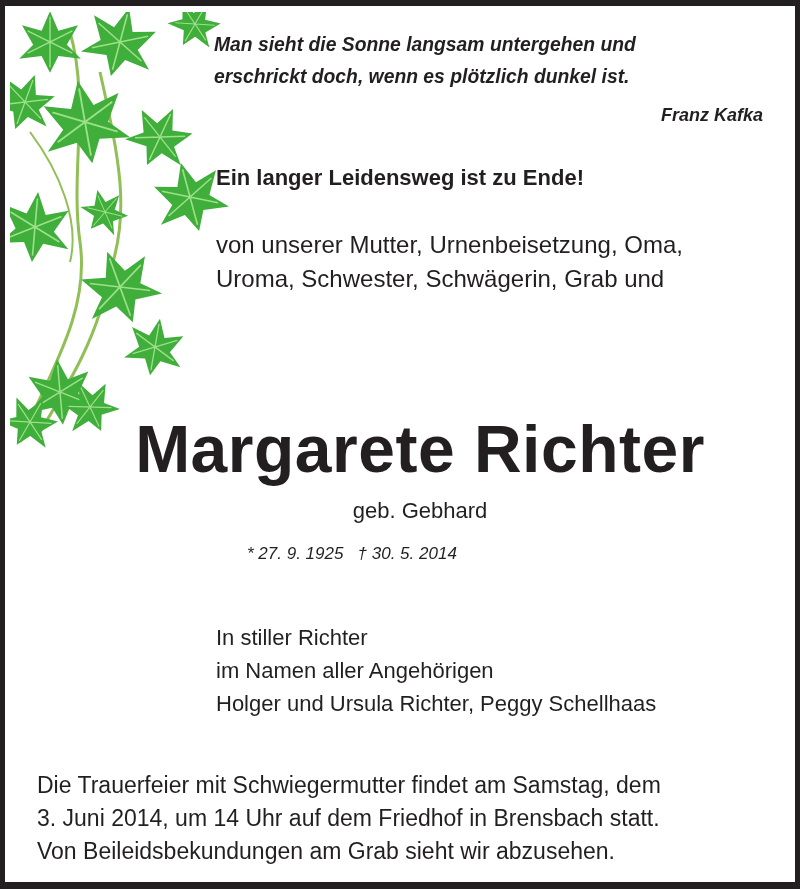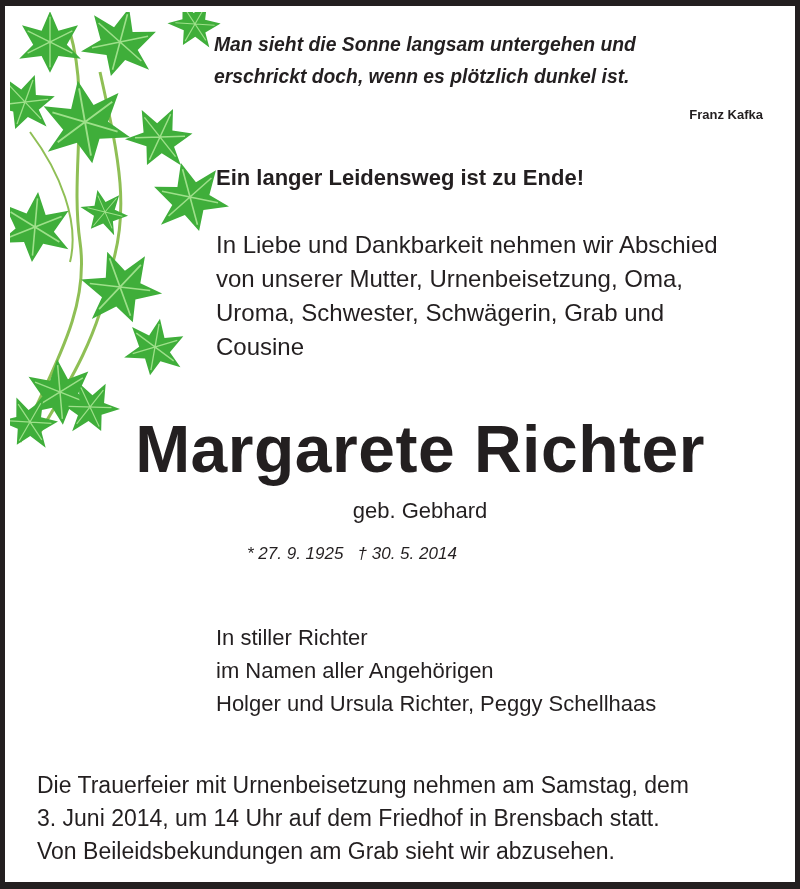--- a/index.html
+++ b/index.html
@@ -6,22 +6,22 @@
     body { width:800px; height:889px; position:relative; overflow:hidden;
            font-family:"Liberation Sans", sans-serif; color:#231f20; }
     .frame { position:absolute; left:0; top:0; width:800px; height:889px;
              box-sizing:border-box; border:5px solid #231f20;
              border-top-width:6px; border-bottom-width:7px; background:#fff; }
     .ivy { position:absolute; left:5px; top:6px; width:230px; height:440px; }
     .quote { position:absolute; left:209px; top:22px; width:560px;
              font-style:italic; font-weight:bold; font-size:21px; line-height:32px;
              transform:scaleX(0.92); transform-origin:left top; }
     .quote-line { display:block; white-space:nowrap; }
-    .author { position:absolute; right:32px; top:95px; font-weight:bold;
-              font-size:13px; line-height:28px; }
+    .author { position:absolute; right:32px; top:95px; font-style:italic; font-weight:bold;
+              font-size:18px; line-height:28px; }
     .headline { position:absolute; left:211px; top:158px; font-weight:bold; font-size:22px;
                 line-height:28px; white-space:nowrap; }
     .intro { position:absolute; left:211px; top:222px; font-size:24px; line-height:34px;
              white-space:nowrap; }
     .intro span { display:block; }
     .name { position:absolute; left:0; width:800px; top:400px; text-align:center;
             font-weight:bold; font-size:66px; line-height:86px; letter-spacing:0.5px;
             padding-left:30px; box-sizing:border-box; }
     .born-name { position:absolute; left:0; width:800px; top:490px; text-align:center;
                  font-size:22px; line-height:30px; padding-left:30px; box-sizing:border-box; }
@@ -67,34 +67,32 @@
 
   <div class="quote">
     <span class="quote-line">Man sieht die Sonne langsam untergehen und</span>
     <span class="quote-line">erschrickt doch, wenn es plötzlich dunkel ist.</span>
   </div>
   <div class="author">Franz Kafka</div>
 
   <div class="headline">Ein langer Leidensweg ist zu Ende!</div>
 
   <div class="intro">
-    <span>In Liebe und Dankbarkeit nehmen wir Abschied</span>
     <span>von unserer Mutter, Urnenbeisetzung, Oma,</span>
     <span>Uroma, Schwester, Schwägerin, Grab und</span>
-    <span>Cousine</span>
   </div>
 
   <div class="name">Margarete Richter</div>
   <div class="born-name">geb. Gebhard</div>
   <div class="dates">* 27. 9. 1925   † 30. 5. 2014</div>
 
   <div class="mourners">
     <span>In stiller Richter</span>
     <span>im Namen aller Angehörigen</span>
     <span>Holger und Ursula Richter, Peggy Schellhaas</span>
   </div>
 
   <div class="ceremony">
-    <span>Die Trauerfeier mit Urnenbeisetzung nehmen am Samstag, dem</span>
+    <span>Die Trauerfeier mit Schwiegermutter findet am Samstag, dem</span>
     <span>3. Juni 2014, um 14 Uhr auf dem Friedhof in Brensbach statt.</span>
     <span>Von Beileidsbekundungen am Grab sieht wir abzusehen.</span>
   </div>
 </div>
 
 </body></html>

